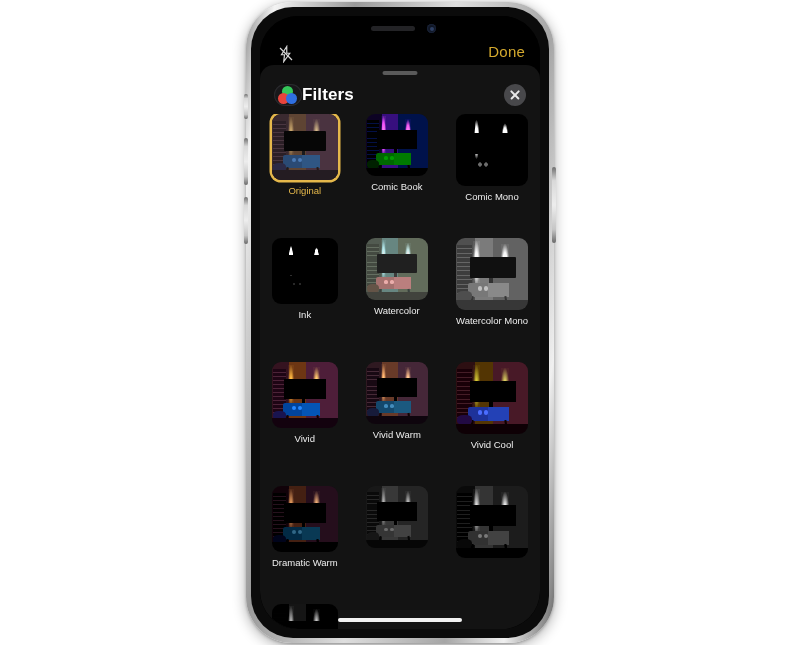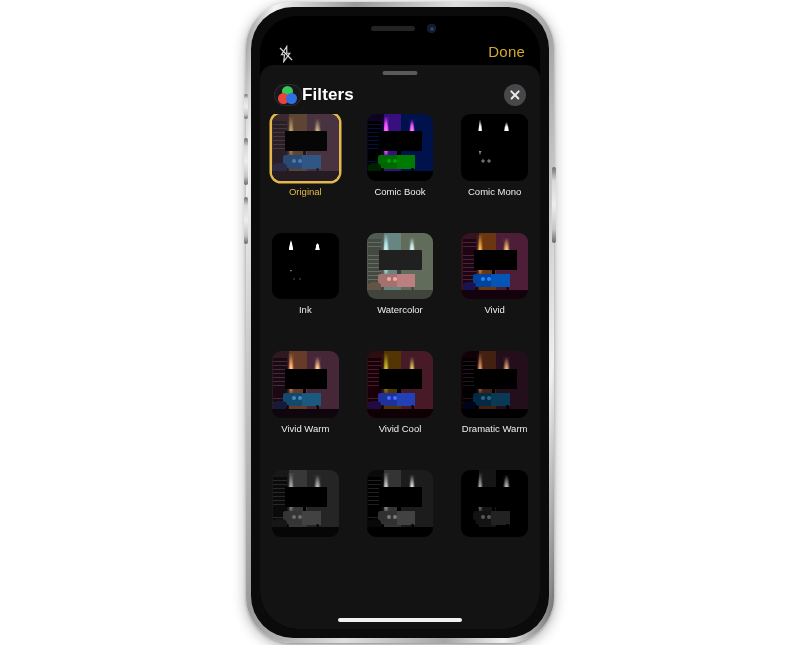--- a/index.html
+++ b/index.html
@@ -470,20 +470,43 @@
                         <div class="s-legL"></div>
                         <div class="s-legR"></div>
                         <div class="s-pouf"></div>
                         <div class="s-floor"></div>
                       </div>
                     </div>
                     <div class="cell-label">Watercolor</div>
                   </div>
                   <div class="cell">
                     <div class="thumb">
+                      <div class="scene f-watercolormono">
+                        <div class="s-wallL"></div>
+                        <div class="s-wallM"></div>
+                        <div class="s-wallR"></div>
+                        <div class="s-shelf"></div>
+                        <div class="s-glowL"></div>
+                        <div class="s-glowR"></div>
+                        <div class="s-tv"></div>
+                        <div class="s-stand"></div>
+                        <div class="s-cons"></div>
+                        <div class="s-consR"></div>
+                        <div class="s-knob1"></div>
+                        <div class="s-knob2"></div>
+                        <div class="s-legL"></div>
+                        <div class="s-legR"></div>
+                        <div class="s-pouf"></div>
+                        <div class="s-floor"></div>
+                      </div>
+                    </div>
+                    <div class="cell-label">Watercolor Mono</div>
+                  </div>
+                  <div class="cell">
+                    <div class="thumb">
                       <div class="scene f-vivid">
                         <div class="s-wallL"></div>
                         <div class="s-wallM"></div>
                         <div class="s-wallR"></div>
                         <div class="s-shelf"></div>
                         <div class="s-glowL"></div>
                         <div class="s-glowR"></div>
                         <div class="s-tv"></div>
                         <div class="s-stand"></div>
                         <div class="s-cons"></div>

